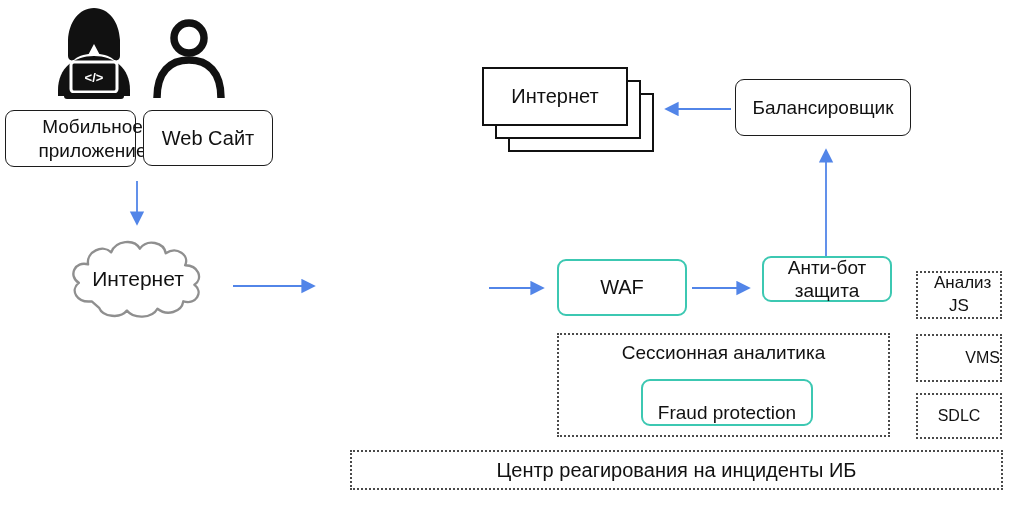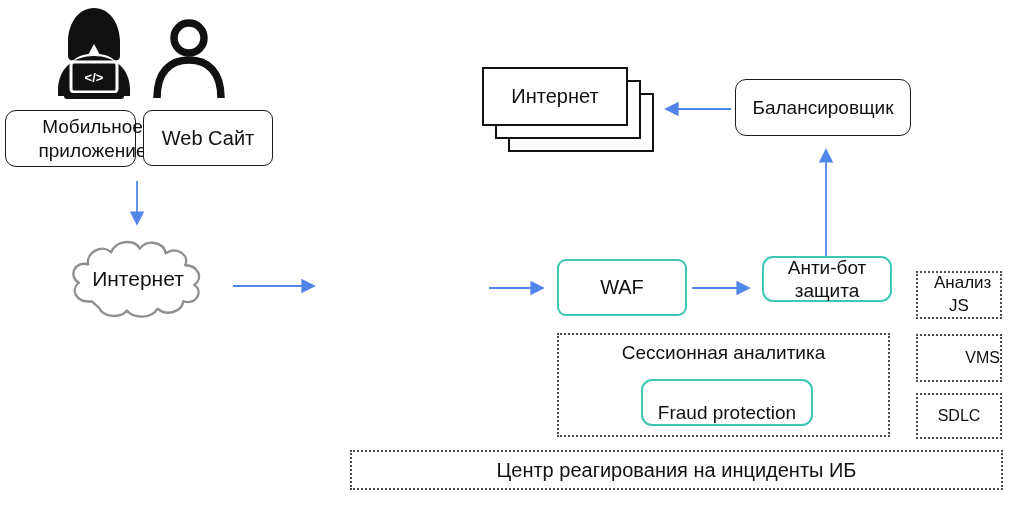--- a/index.html
+++ b/index.html
@@ -12,21 +12,21 @@
   .box{
     position:absolute;background:#fff;border:1.7px solid #1c1c1c;border-radius:9px;
     display:flex;align-items:center;justify-content:center;text-align:center;
     line-height:1.22;box-sizing:border-box;
   }
   .teal{border:2px solid #3cc8b2;border-radius:9px;}
   .dotted{border:2px dotted #4a4a4a;border-radius:0;}
   .sharp{border:2.4px solid #111;border-radius:0;}
   .f11{font-size:17px;}
   .f16{font-size:16px;}
-  .f19{font-size:19px;border-radius:11px;}
+  .f19{font-size:19px;}
   .f20{font-size:20px;}
   .f21{font-size:21px;}
   svg{display:block;}
   #arrows{position:absolute;left:0;top:0;pointer-events:none;z-index:1;}
   .node{z-index:2;}
   .grouplabel{
     position:absolute;left:0;right:0;top:7px;text-align:center;
   }
 </style>
 </head>

